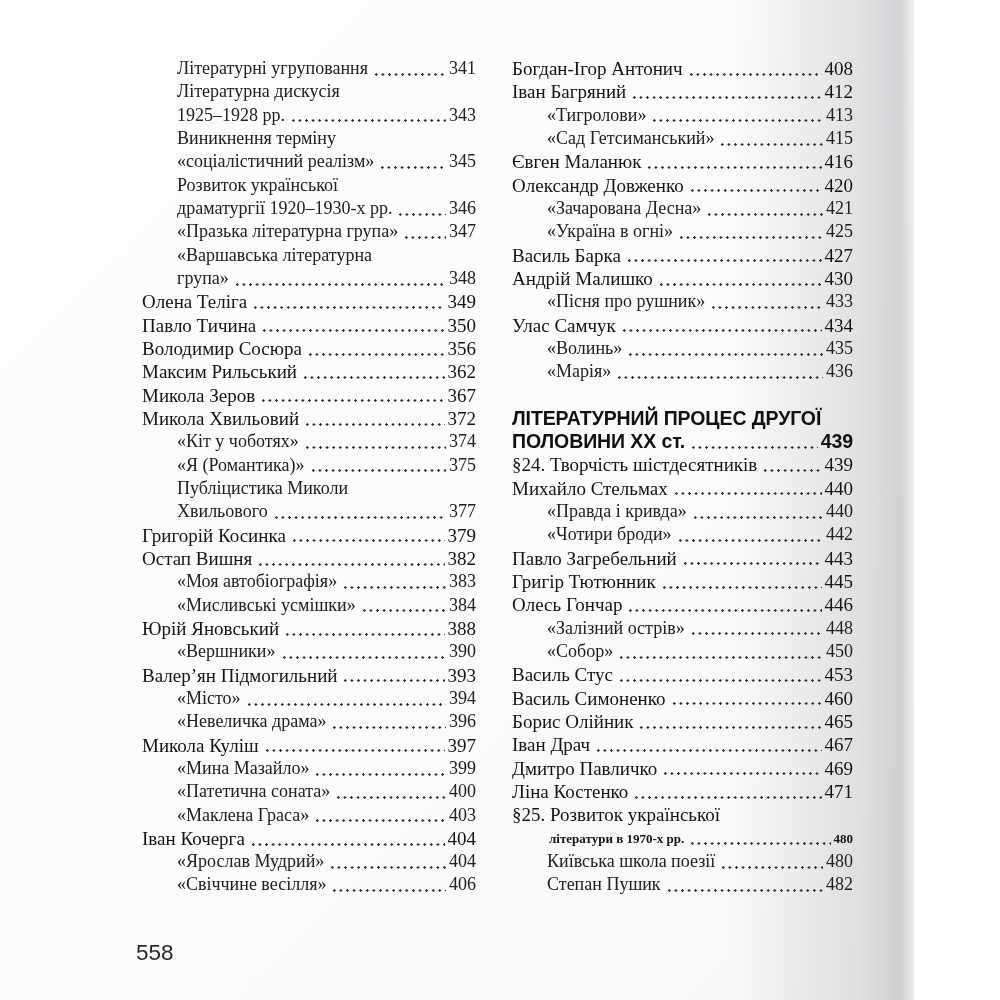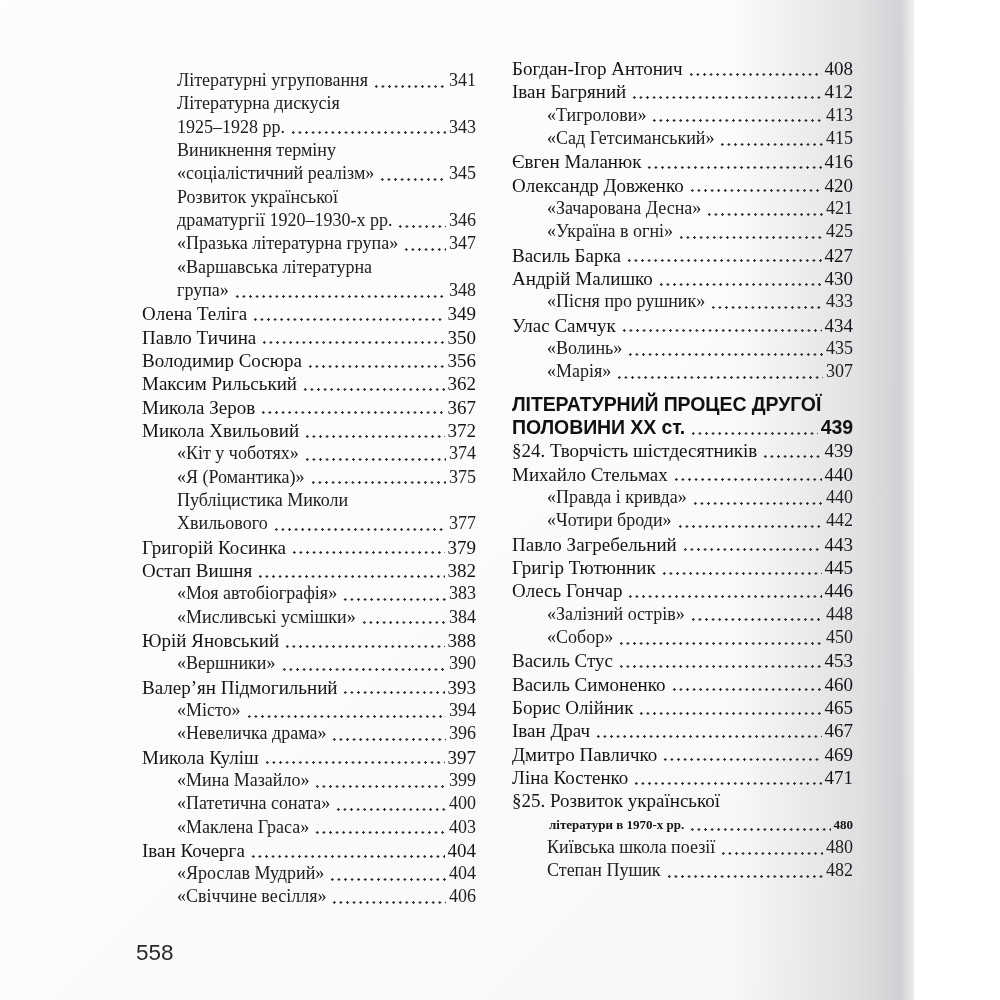--- a/index.html
+++ b/index.html
@@ -19,29 +19,29 @@
     background:
       linear-gradient(to right,
         rgba(255,255,255,0) 0%,
         rgba(255,255,255,0) 80%,
         rgba(176,178,186,0.35) 94%,
         rgba(148,150,160,0.40) 98.5%,
         rgba(200,200,208,0.22) 100%),
       linear-gradient(135deg, #fdfdfc 0%, #fbfbf9 55%, #f7f7f5 100%);
   }
   .col { position:absolute; top:57px; }
-  .col-left  { left:142px; width:334px;margin-top:12px; }
+  .col-left  { left:142px; width:334px; }
   .col-right { left:512px; width:341px; }
 
   .toc-row {
     display:flex; align-items:baseline;
     line-height:23.33px; height:23.33px;
     white-space:nowrap;
   }
-  .toc-row.gap { margin-top:9px; }
+  .toc-row.gap { margin-top:23px; }
 
   .label { flex:0 0 auto; min-width:0; }
   .dots {
     flex:1 1 8px; min-width:8px; align-self:stretch;
     margin:0 3px 0 5px;
     background-image:radial-gradient(circle at 50% 50%, #2a2a2e 1.15px, rgba(0,0,0,0) 1.5px);
     background-size:6.6px 3.4px;
     background-repeat:repeat-x;
     background-position:left calc(100% - 4.2px);
   }
@@ -300,21 +300,21 @@
           <span class="num">434</span>
         </div>
         <div class="toc-row s-sub">
           <span class="label">«Волинь»</span>
           <span class="dots"></span>
           <span class="num">435</span>
         </div>
         <div class="toc-row s-sub">
           <span class="label">«Марія»</span>
           <span class="dots"></span>
-          <span class="num">307</span>
+          <span class="num">436</span>
         </div>
         <div class="toc-row s-heading gap">
           <span class="label">ЛІТЕРАТУРНИЙ ПРОЦЕС ДРУГОЇ</span>
         </div>
         <div class="toc-row s-heading">
           <span class="label">ПОЛОВИНИ ХХ ст.</span>
           <span class="dots"></span>
           <span class="num">439</span>
         </div>
         <div class="toc-row s-author">

